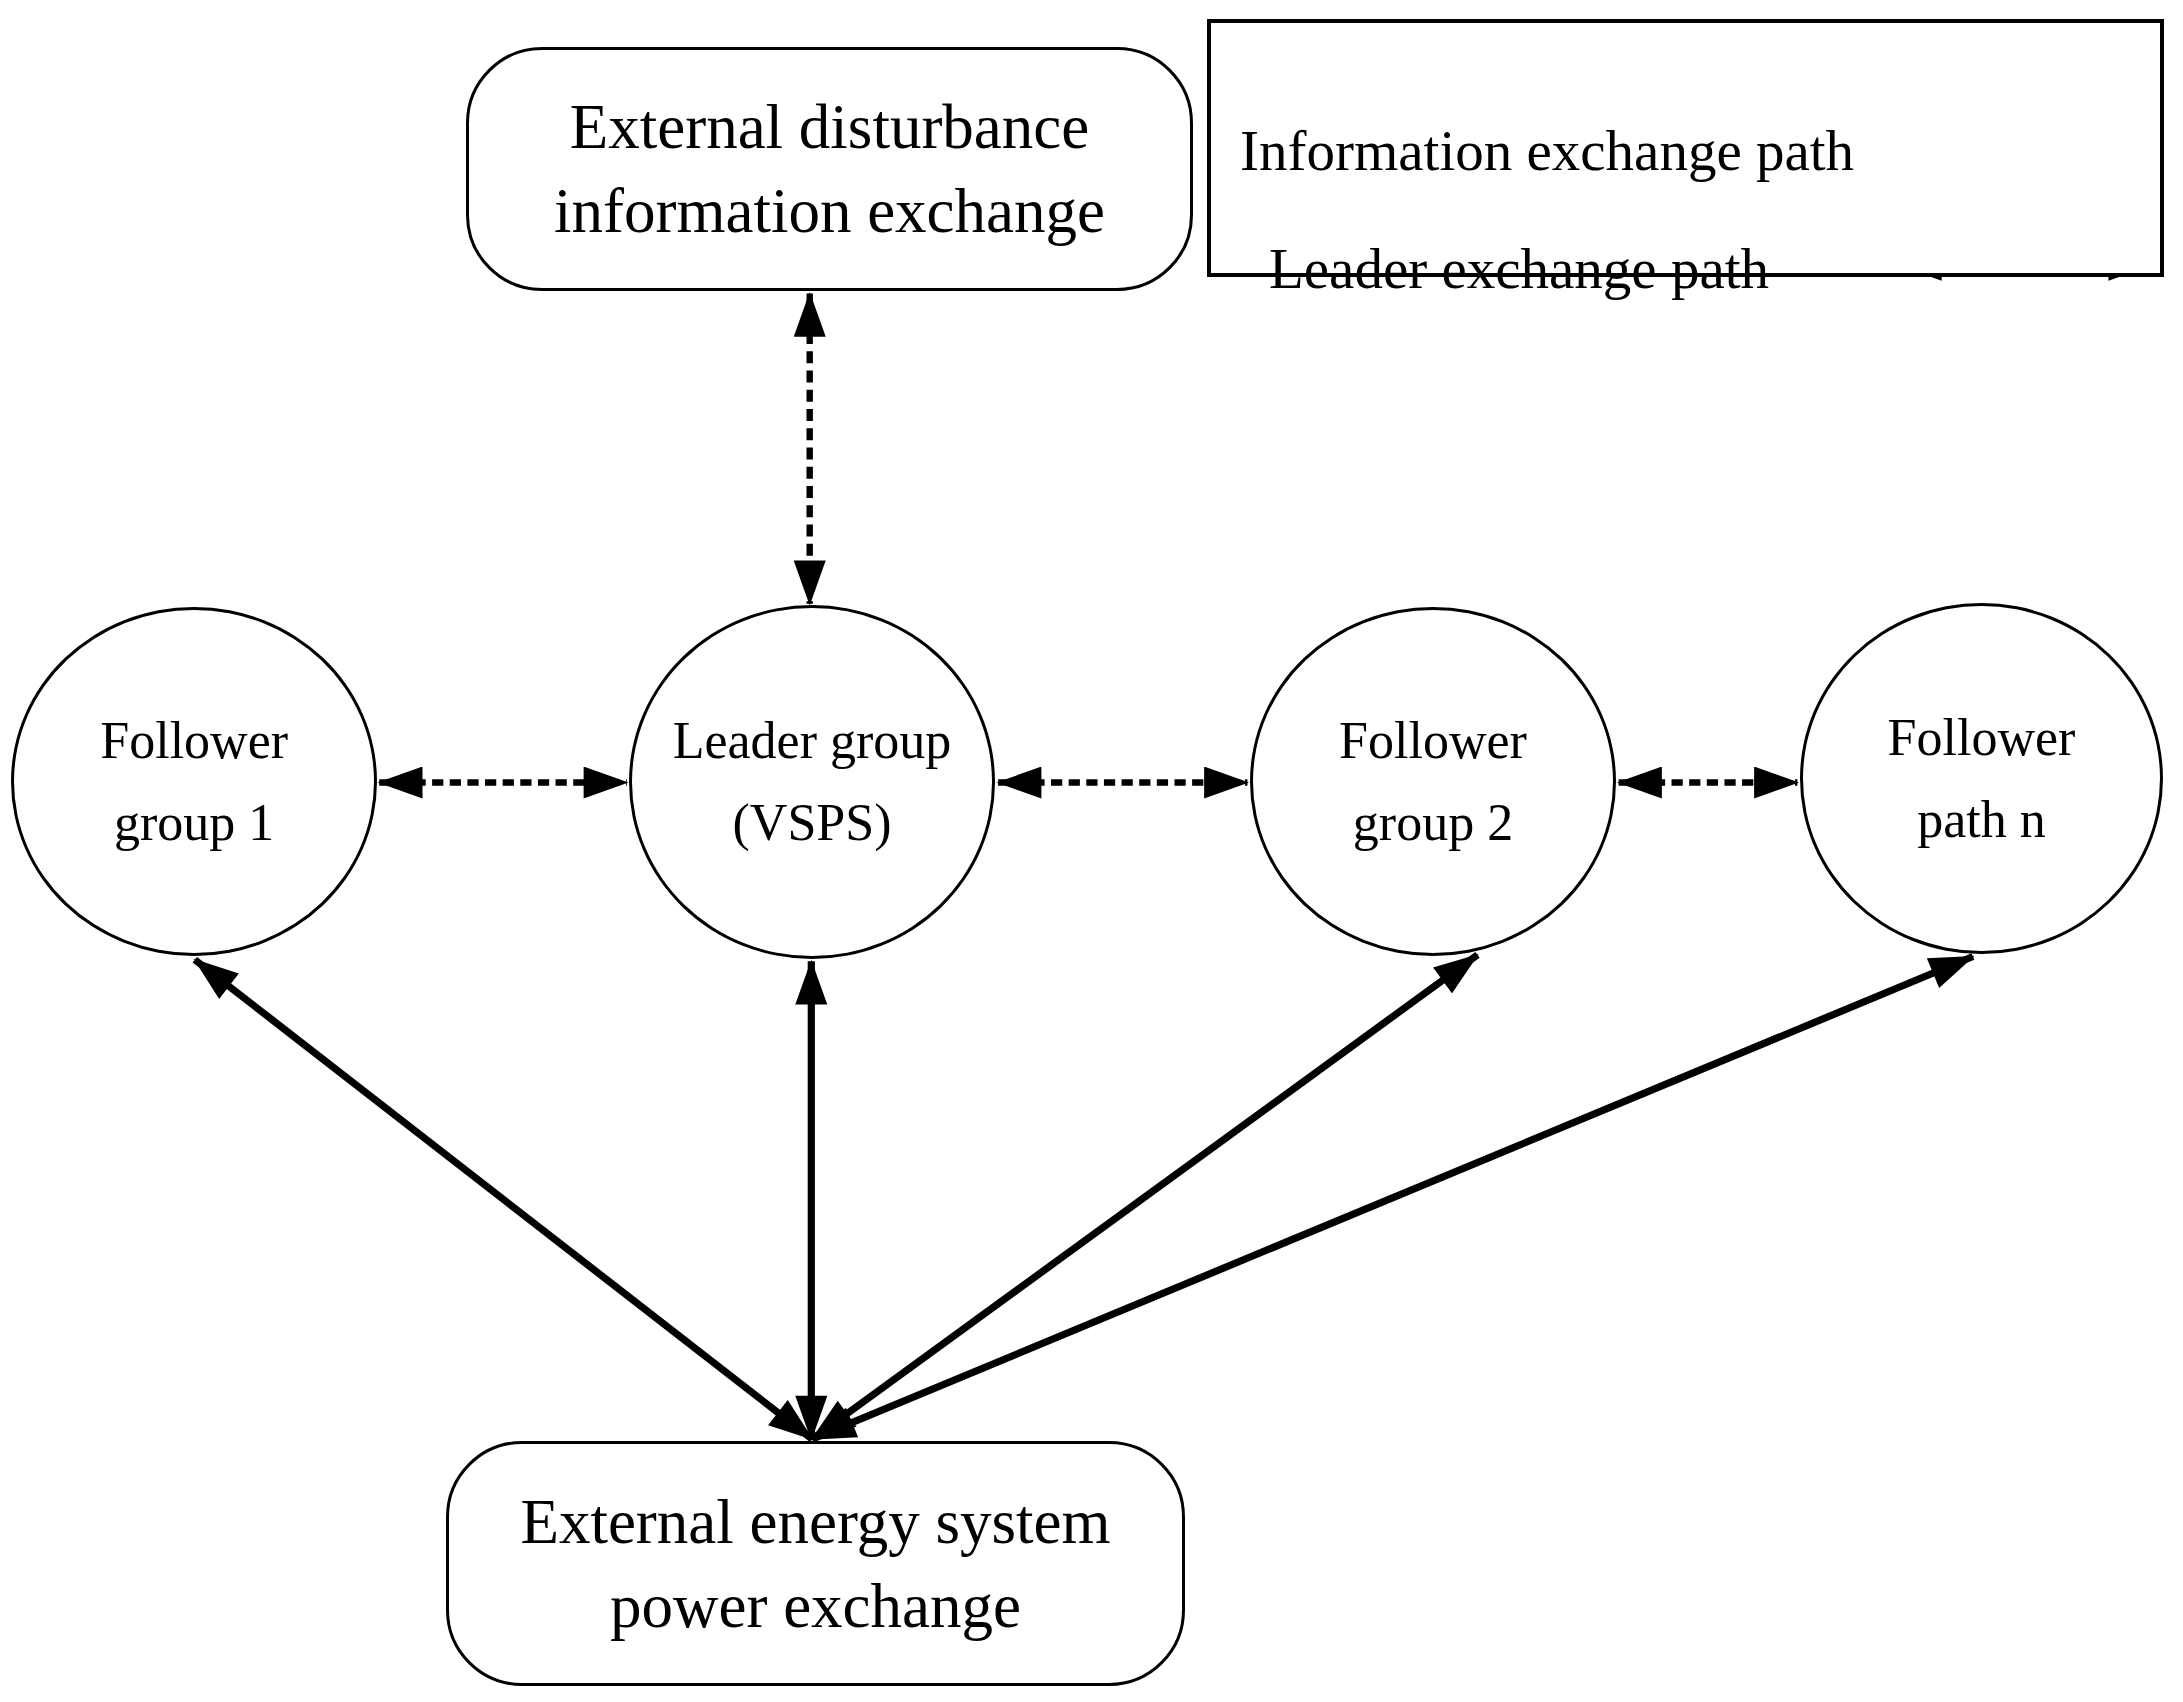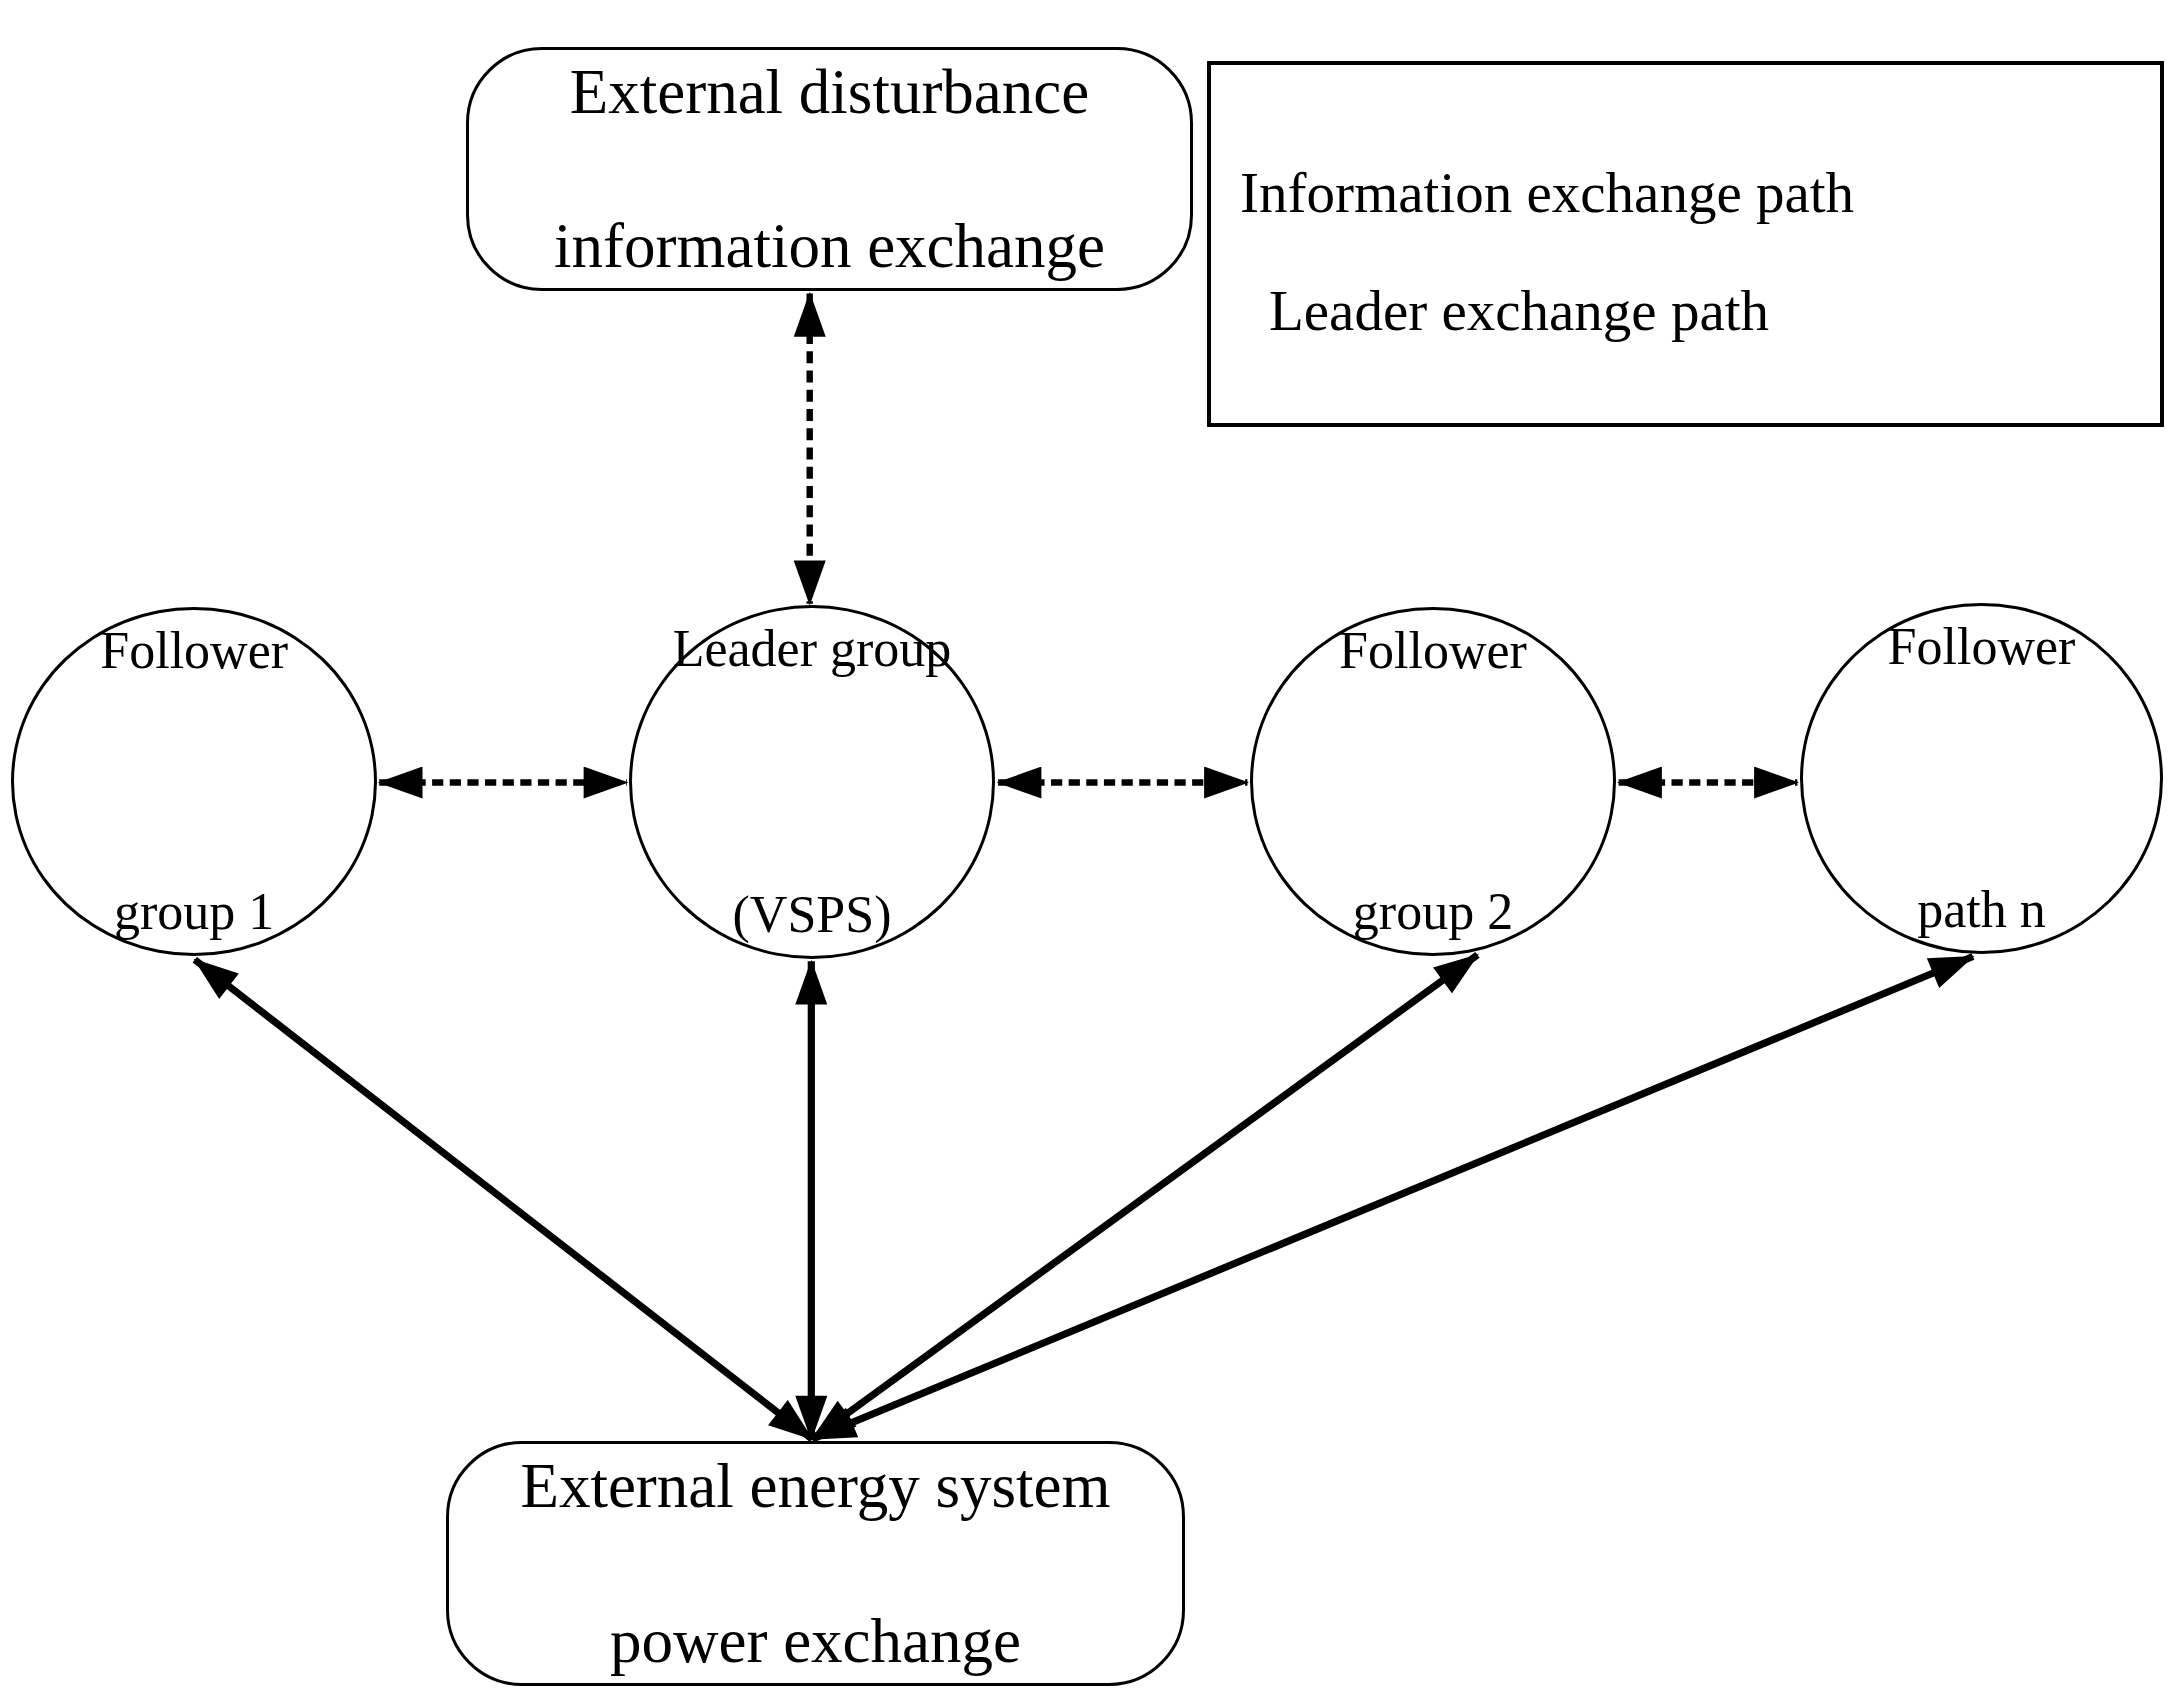--- a/index.html
+++ b/index.html
@@ -23,21 +23,21 @@
     height: 1703px;
   }
   .node {
     position: absolute;
     box-sizing: border-box;
     background: #ffffff;
     border: 3.2px solid #000000;
     display: flex;
     flex-direction: column;
     align-items: center;
-    justify-content: space-between;
+    justify-content: center;
     text-align: center;
   }
   .rounded-box {
     border-radius: 76px;
     font-size: 63px;
     line-height: 84px;
   }
   .ellipse-node {
     border-radius: 50%;
     font-size: 52px;
@@ -82,21 +82,21 @@
 
     <line x1="2368" y1="179" x2="2684" y2="179" stroke="#000000" stroke-width="8" stroke-dasharray="13 8" marker-start="url(#ah)" marker-end="url(#ah)"></line>
     <line x1="2368" y1="330" x2="2684" y2="330" stroke="#000000" stroke-width="9" marker-start="url(#ah)" marker-end="url(#ah)"></line>
   </svg>
 
   <div class="node rounded-box" style="left:466px; top:47px; width:727px; height:244px;">
     <span class="node-line">External disturbance</span>
     <span class="node-line">information exchange</span>
   </div>
 
-  <div class="legend-box" style="left:1207px; top:19px; width:957px; height:366px;margin-top:42px;">
+  <div class="legend-box" style="left:1207px; top:19px; width:957px; height:258px;">
     <div class="legend-label" style="left:29px; top:71px; height:112px;">
       <span>Information exchange path</span>
     </div>
     <div class="legend-label" style="left:58px; top:189px; height:112px;">
       <span>Leader exchange path</span>
     </div>
   </div>
 
   <div class="node ellipse-node" style="left:11.2px; top:607px; width:366px; height:349px;">
     <span class="node-line">Follower</span>

